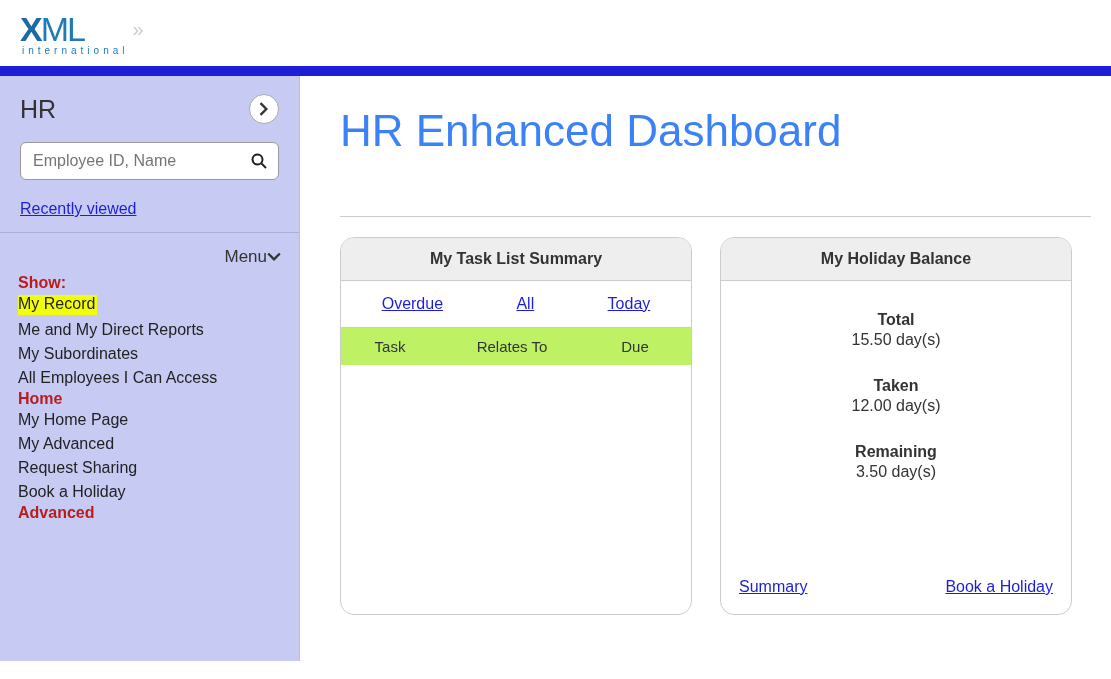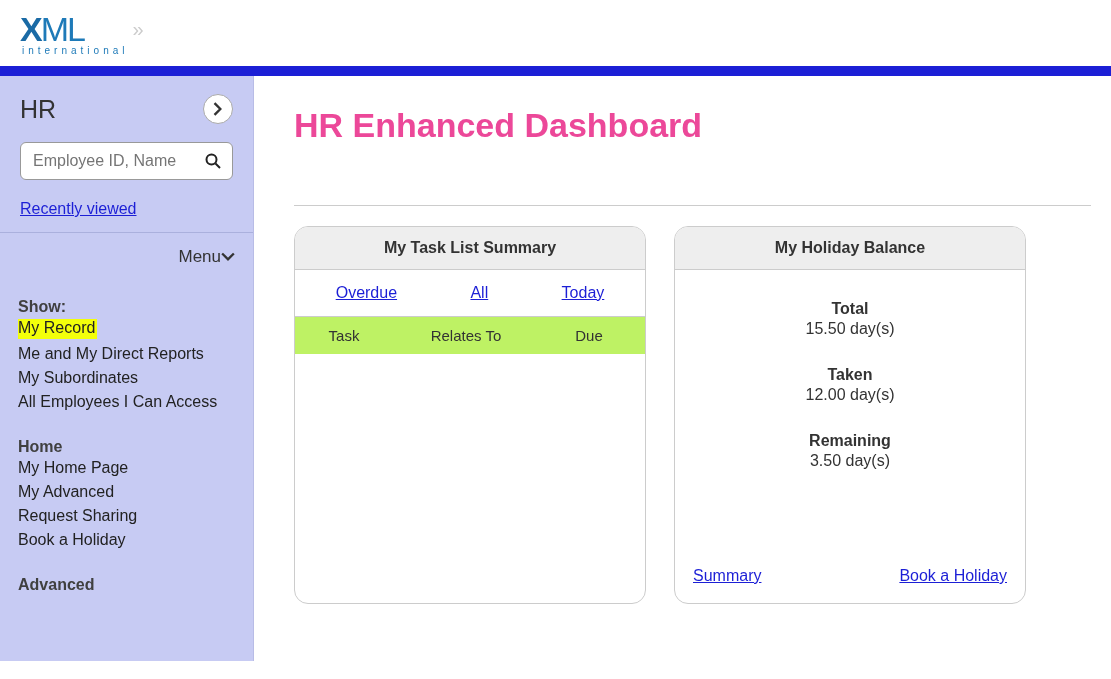--- a/index.html
+++ b/index.html
@@ -5,38 +5,38 @@
 * { box-sizing: border-box; margin: 0; padding: 0; }
 body { font-family: "Segoe UI", Arial, sans-serif; font-size: 16px; color: #333; width: 1111px; background: #fff; }
 .header { padding: 10px 20px; background: #fff; }
 .logo-wrap { display: flex; align-items: flex-start; gap: 4px; }
 .logo-text { font-size: 34px; font-weight: 400; color: #1e7ab8; letter-spacing: -2px; font-family: Liberation Sans, sans-serif; }
 .logo-text .x { color: #1a6aa5; font-weight: 700; }
 .logo-arrow { color: #ccc; font-size: 20px; margin-top: 8px; }
 .logo-sub { font-size: 10px; color: #1e7ab8; letter-spacing: 4px; margin-top: -4px; margin-left: 2px; }
 .blue-bar { height: 10px; background: #1c1fd6; width: 100%; }
 .layout { display: flex; }
-.sidebar { width: 254px; background: #c7cbf3; min-height: 585px; border-right: 1px solid #b8bce6; }
+.sidebar { width: 300px; background: #c7cbf3; min-height: 585px; border-right: 1px solid #b8bce6; }
 .sidebar-top { padding: 18px 20px 14px 20px; border-bottom: 1px solid #aab0dd; }
 .hr-row { display: flex; align-items: center; justify-content: space-between; margin-bottom: 18px; }
 .hr-title { font-size: 25px; color: #333; }
 .arrow-btn { width: 30px; height: 30px; border-radius: 50%; border: 1px solid #aaa; background: #fff; display: flex; align-items: center; justify-content: center; cursor: pointer; }
 .arrow-btn svg { width: 10px; height: 14px; }
 .search-box { position: relative; }
 .search-box input { width: 100%; padding: 9px 40px 9px 12px; border: 1px solid #999; border-radius: 6px; font-size: 16px; background:#fff; }
 .search-icon { position: absolute; right: 12px; top: 50%; transform: translateY(-50%); width: 16px; height: 16px; }
 .recent-link { margin-top: 20px; display: inline-block; color: #1c1fd6; text-decoration: underline; font-size: 16px; }
 .menu-section { padding: 14px 18px 0 18px; }
 .menu-row { display: flex; justify-content: flex-end; align-items: center; font-size: 17px; font-weight:400; padding-bottom: 6px; border-bottom: 1px solid transparent; }
 .chev-down { width: 14px; height: 10px; }
-.group-hdr { font-weight: 700; font-size: 16px; margin-top: 24px; color: #404040; }
+.group-hdr { font-weight: 700; font-size: 16px; color: #b91c1c; }
 .nav-item { font-size: 16px; color: #222; padding: 3px 0; cursor: pointer; display:block;}
 .highlight { background: #f3ff0a; display: inline-block; padding: 0 2px 2px 0; }
 .main { flex: 1; padding: 30px 20px 20px 40px; }
-.page-title { font-size: 34px; color: #ec4899; font-weight: 700; }
+.page-title { font-size: 44px; color: #3b82f6; font-weight: 400; }
 .divider { border: none; border-top: 1px solid #ccc; margin: 60px 0 20px 0; }
 .cards { display: flex; gap: 28px; }
 .card { border: 1px solid #ccc; border-radius: 14px; overflow: hidden; background: #fff; display:flex; flex-direction:column;}
 .card-hdr { background: #eee; border-bottom: 1px solid #ccc; text-align: center; padding: 12px; font-weight: 700; font-size: 16px; }
 .task-card { width: 352px; min-height: 378px; }
 .holiday-card { width: 352px; min-height: 378px; }
 .tab-links { display: flex; justify-content: space-around; padding: 14px 4px; border-bottom: 1px solid #ccc; }
 .tab-links a { color: #1c1fd6; text-decoration: underline; font-size: 16px; cursor:pointer;}
 .task-thead { display: flex; background: #bef264; padding: 10px 0; font-size: 15px; }
 .task-thead > div { text-align: center; }

